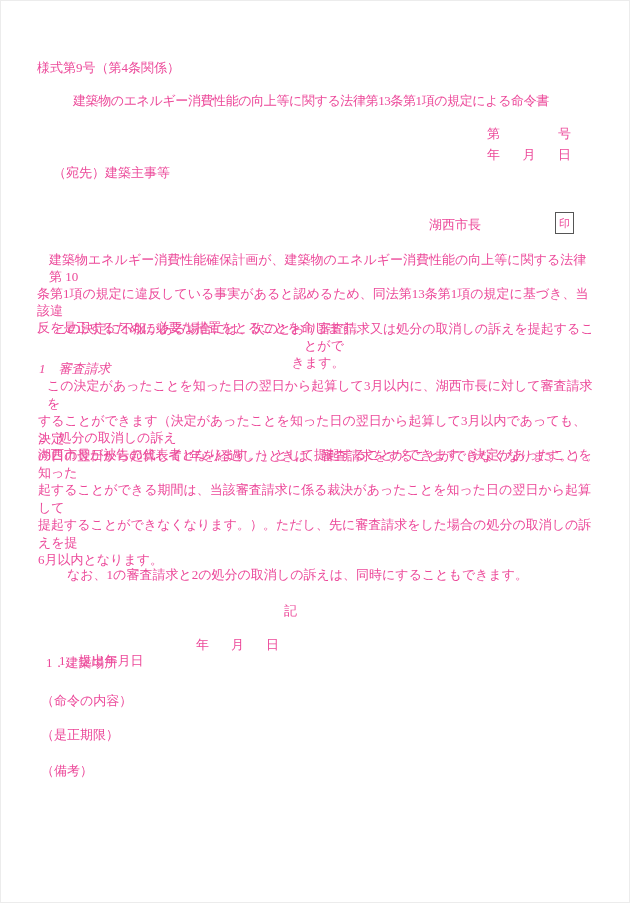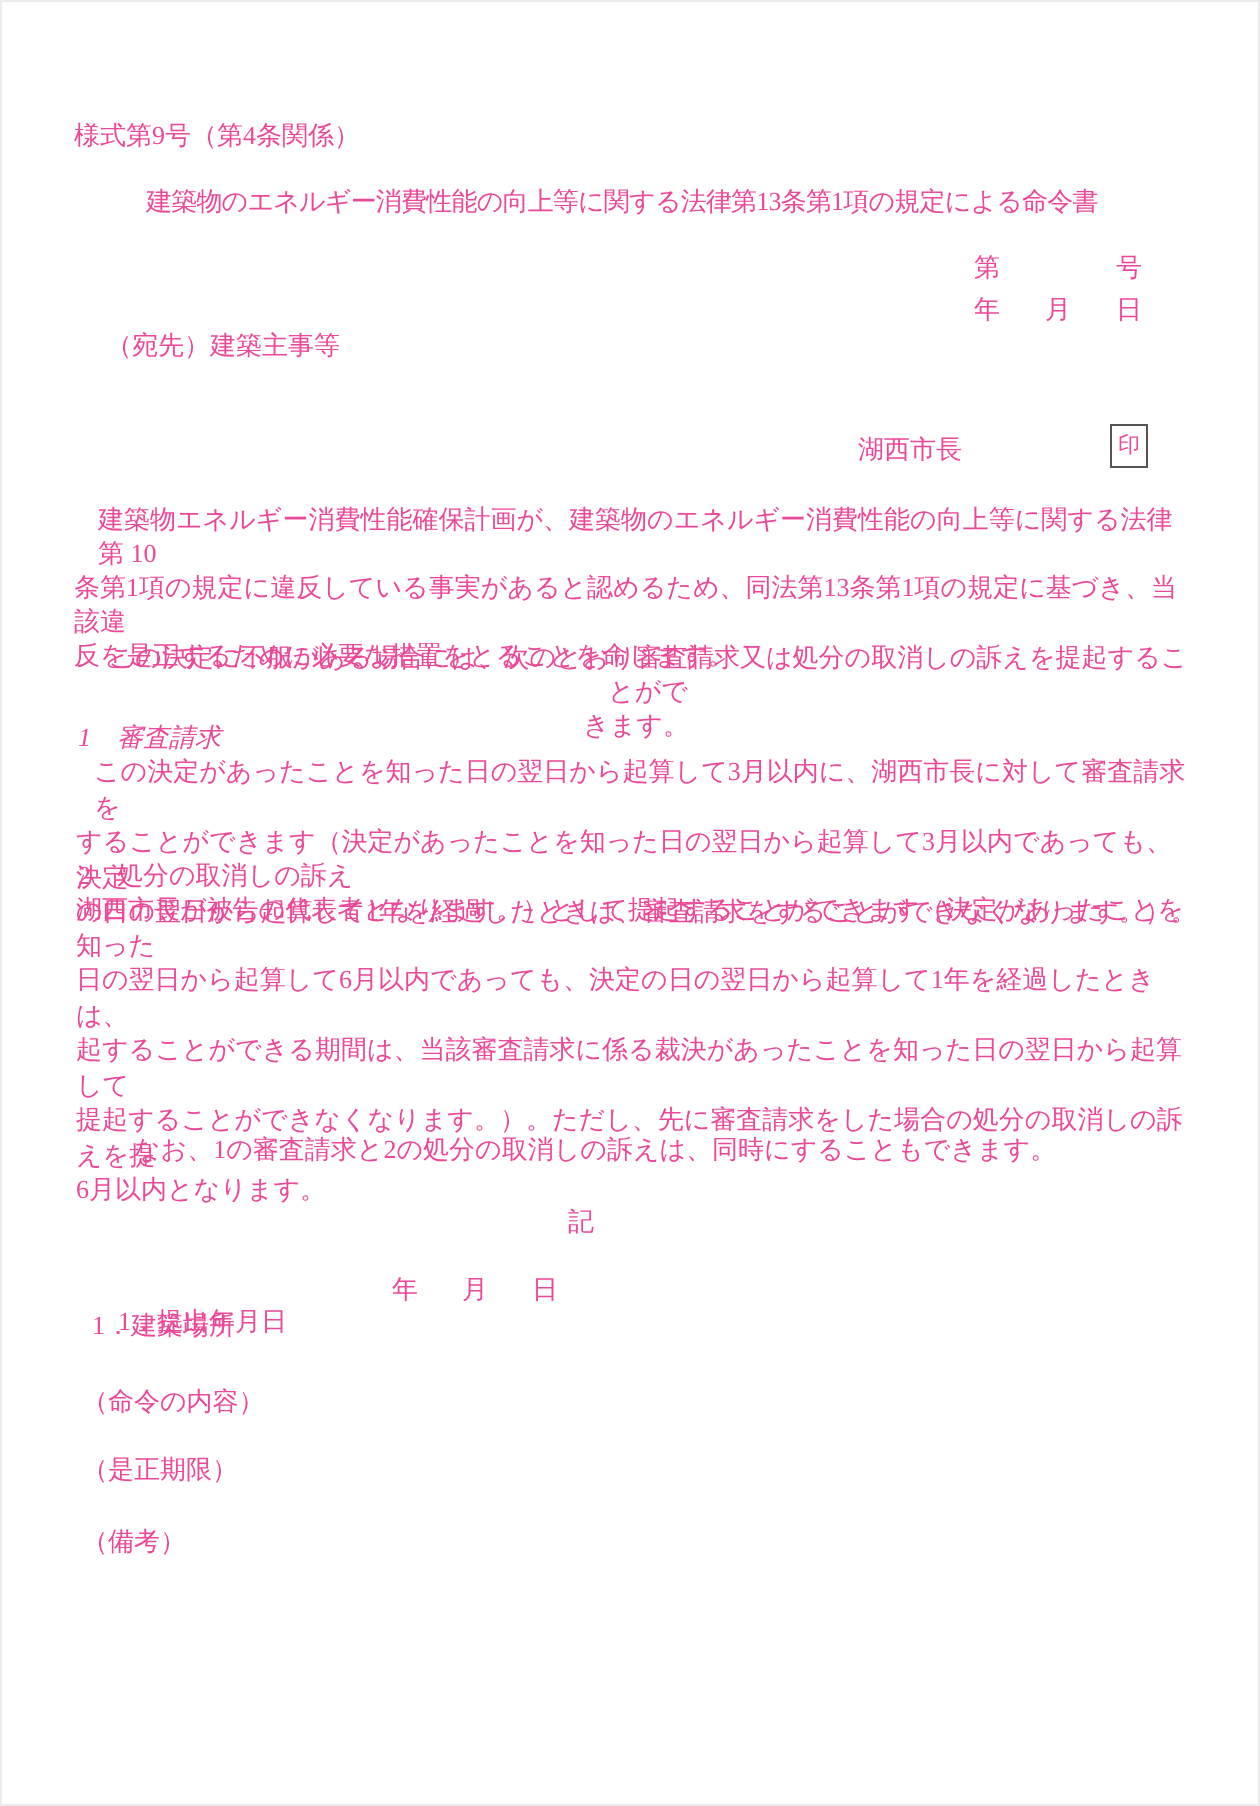--- a/index.html
+++ b/index.html
@@ -85,21 +85,20 @@
   <div class="abs" style="top:359px;left:38px;line-height:17.5px;font-style:italic;">1　審査請求</div>
   <div class="abs block" style="top:376px;">
     <div class="ln2 ind-first">この決定があったことを知った日の翌日から起算して3月以内に、湖西市長に対して審査請求を</div>
     <div class="ln2 ind-cont">することができます（決定があったことを知った日の翌日から起算して3月以内であっても、決定</div>
     <div class="ln2 ind-cont">の日の翌日から起算して1年を経過したときは、審査請求をすることができなくなります。）。</div>
   </div>
 
   <div class="abs" style="top:428px;left:38px;line-height:17.5px;">2　処分の取消しの訴え</div>
   <div class="abs block" style="top:445px;">
     <div class="ln2 ind-cont">湖西市長が被告の代表者となります。）として提起することができます（決定があったことを知った</div>
-    <div class="ln2 ind-cont">日の翌日から起算して6月以内であっても、決定の日の翌日から起算して1年を経過したときは、</div>
     <div class="ln2 ind-cont">起することができる期間は、当該審査請求に係る裁決があったことを知った日の翌日から起算して</div>
     <div class="ln2 ind-cont">提起することができなくなります。）。ただし、先に審査請求をした場合の処分の取消しの訴えを提</div>
     <div class="ln2 ind-cont">6月以内となります。</div>
   </div>
 
   <div class="abs" style="top:565px;left:66px;">なお、1の審査請求と2の処分の取消しの訴えは、同時にすることもできます。</div>
 
   <div class="abs" style="top:601px;left:283px;">記</div>
 
   <div class="abs kiline" style="top:636px;left:45px;width:300px;">

